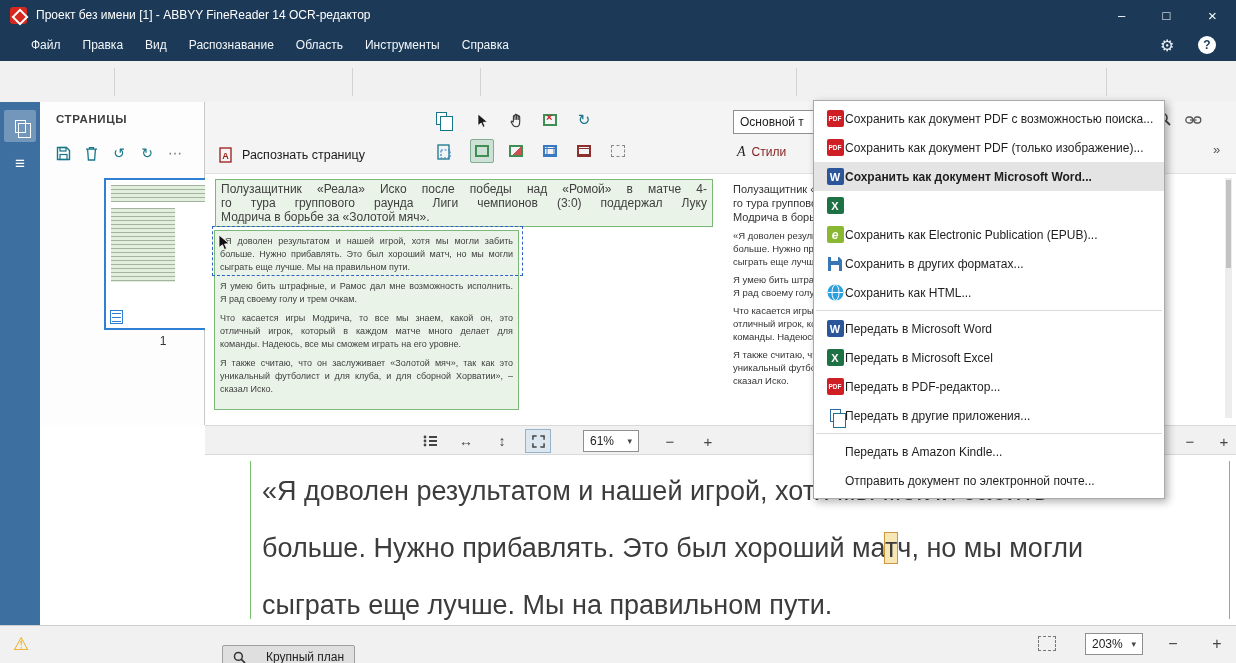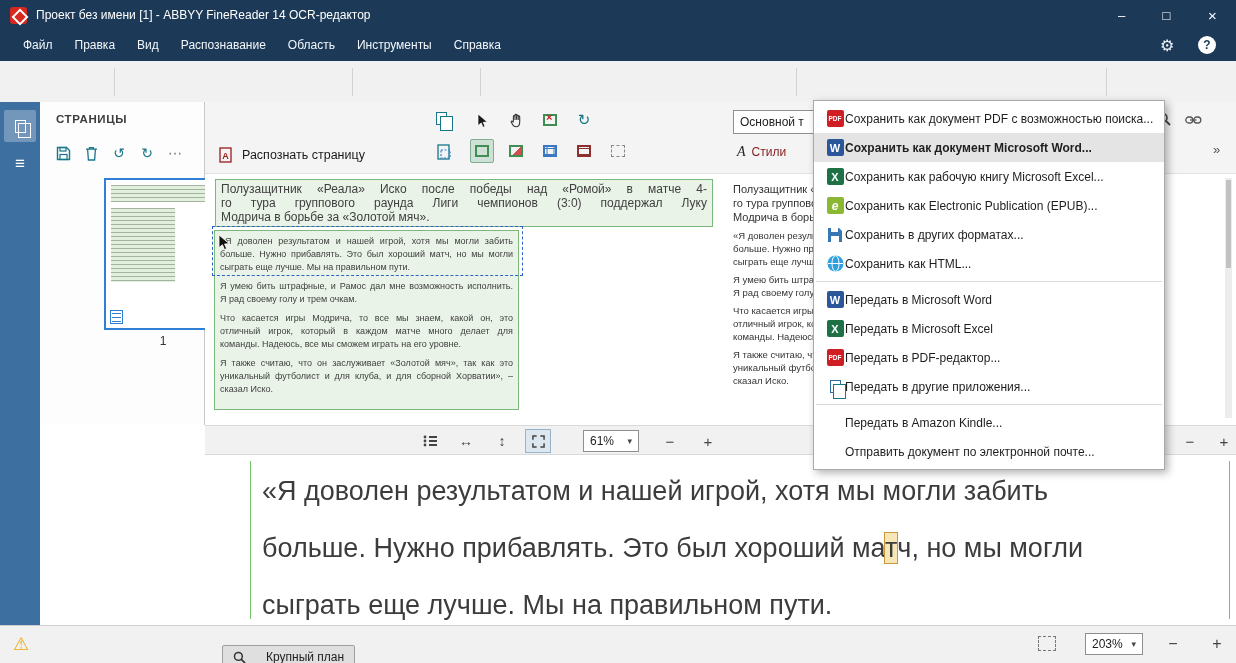--- a/index.html
+++ b/index.html
@@ -10,21 +10,21 @@
 
   
   .titlebar { position:absolute; left:0; top:0; width:1236px; height:30px; background:#1c3a57; display:flex; align-items:center; }
   .app-logo { position:absolute; left:10px; top:7px; width:17px; height:17px; background:#d6281e; border-radius:3px; }
   .app-logo::before { content:""; position:absolute; left:4px; top:4px; width:8px; height:8px; border:2px solid #fff; transform:rotate(45deg); }
   .title-text { position:absolute; left:36px; top:8px; color:#fff; font-size:12px; white-space:nowrap; }
   .winbtn { position:absolute; top:0; height:30px; width:45px; color:#fff; display:flex; align-items:center; justify-content:center; font-size:13px; }
   .winbtn.min { left:1099px; } .winbtn.max { left:1144px; } .winbtn.cls { left:1189px; width:47px; font-size:15px; }
 
   
-  .menubar { position:absolute; left:0; top:30px; width:1236px; height:31px; background:#1c3a57; display:flex; align-items:center; padding-left:12px; }
+  .menubar { position:absolute; left:0; top:30px; width:1236px; height:31px; background:#1c3a57; display:flex; align-items:center; padding-left:20px; }
   .menu-item { color:#f2f6fa; font-size:12px; padding:0 11px; line-height:31px; cursor:default; }
   .mb-gear { position:absolute; left:1160px; top:6px; color:#e9eff6; font-size:16px; }
   .mb-help { position:absolute; left:1198px; top:6px; width:18px; height:18px; border-radius:50%; background:#fff; color:#1c3a57; font-weight:bold; font-size:12px; display:flex; align-items:center; justify-content:center; }
 
   
   .toolbar { position:absolute; left:0; top:61px; width:1236px; height:42px; background:#f1f1f1; border-bottom:1px solid #d9d9d9; }
   .tbtn { position:absolute; display:flex; align-items:center; justify-content:center; gap:7px; color:#1a1a1a; font-size:13px; white-space:nowrap; }
   .tb-div { position:absolute; top:7px; width:1px; height:28px; background:#d2d2d2; }
   .teal { color:#17768a; }
   .gray { color:#b9b9b9; }
@@ -483,31 +483,36 @@
     <div class="sb-btn" style="left:1204px;">+</div>
   </div>
 
   <div class="save-menu">
     <div class="mi">
       <span class="mi-ic">
           <span class="tile pdf w17">PDF</span>
         </span>
       <span class="mi-label">Сохранить как документ PDF с возможностью поиска...</span>
     </div>
+    <div class="mi">
+      <span class="mi-ic">
+          <span class="tile pdf w17">PDF</span>
+        </span>
+      <span class="mi-label">Сохранить как документ PDF (только изображение)...</span>
+    </div>
     <div class="mi hl">
       <span class="mi-ic">
           <span class="tile word w17">W</span>
         </span>
       <span class="mi-label">Сохранить как документ Microsoft Word...</span>
     </div>
     <div class="mi">
       <span class="mi-ic">
           <span class="tile excel w17">X</span>
         </span>
-      <span class="mi-label">Сохранить как рабочую книгу Microsoft Excel...</span>
     </div>
     <div class="mi">
       <span class="mi-ic">
           <span class="tile epub w17">e</span>
         </span>
       <span class="mi-label">Сохранить как Electronic Publication (EPUB)...</span>
     </div>
     <div class="mi">
       <span class="mi-ic">
         <svg class="floppy-blue" viewBox="0 0 16 16">

